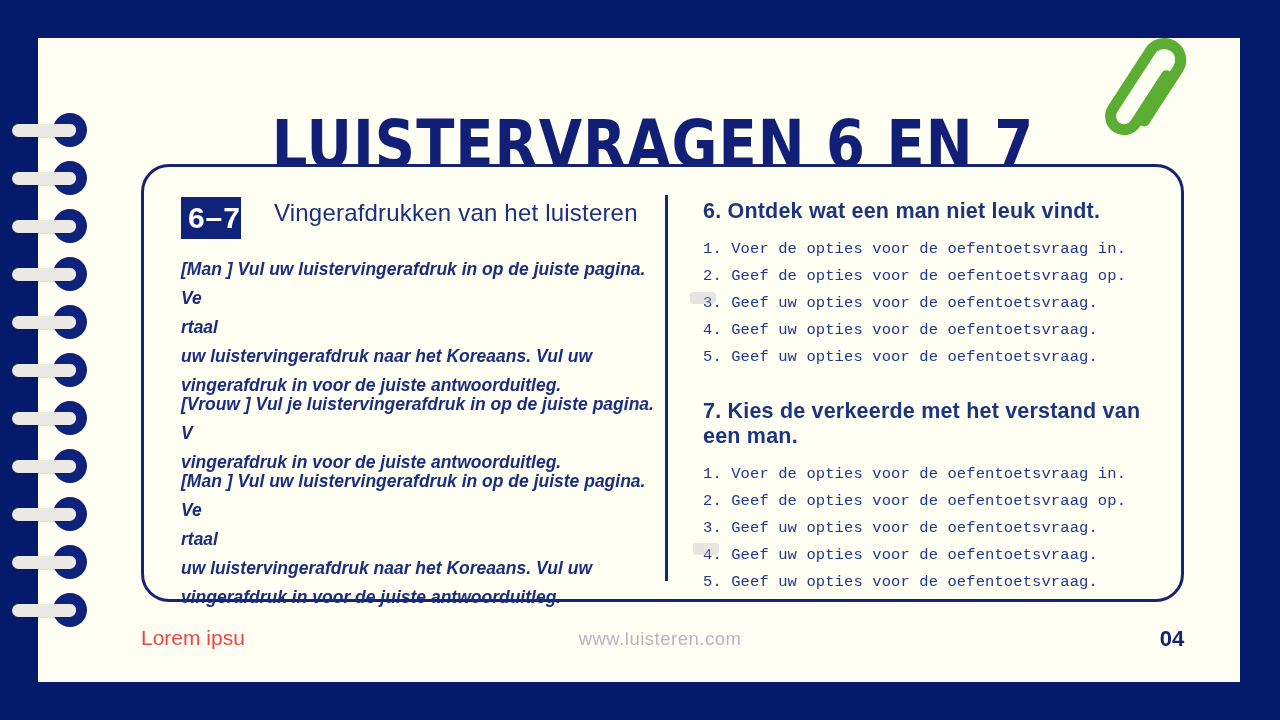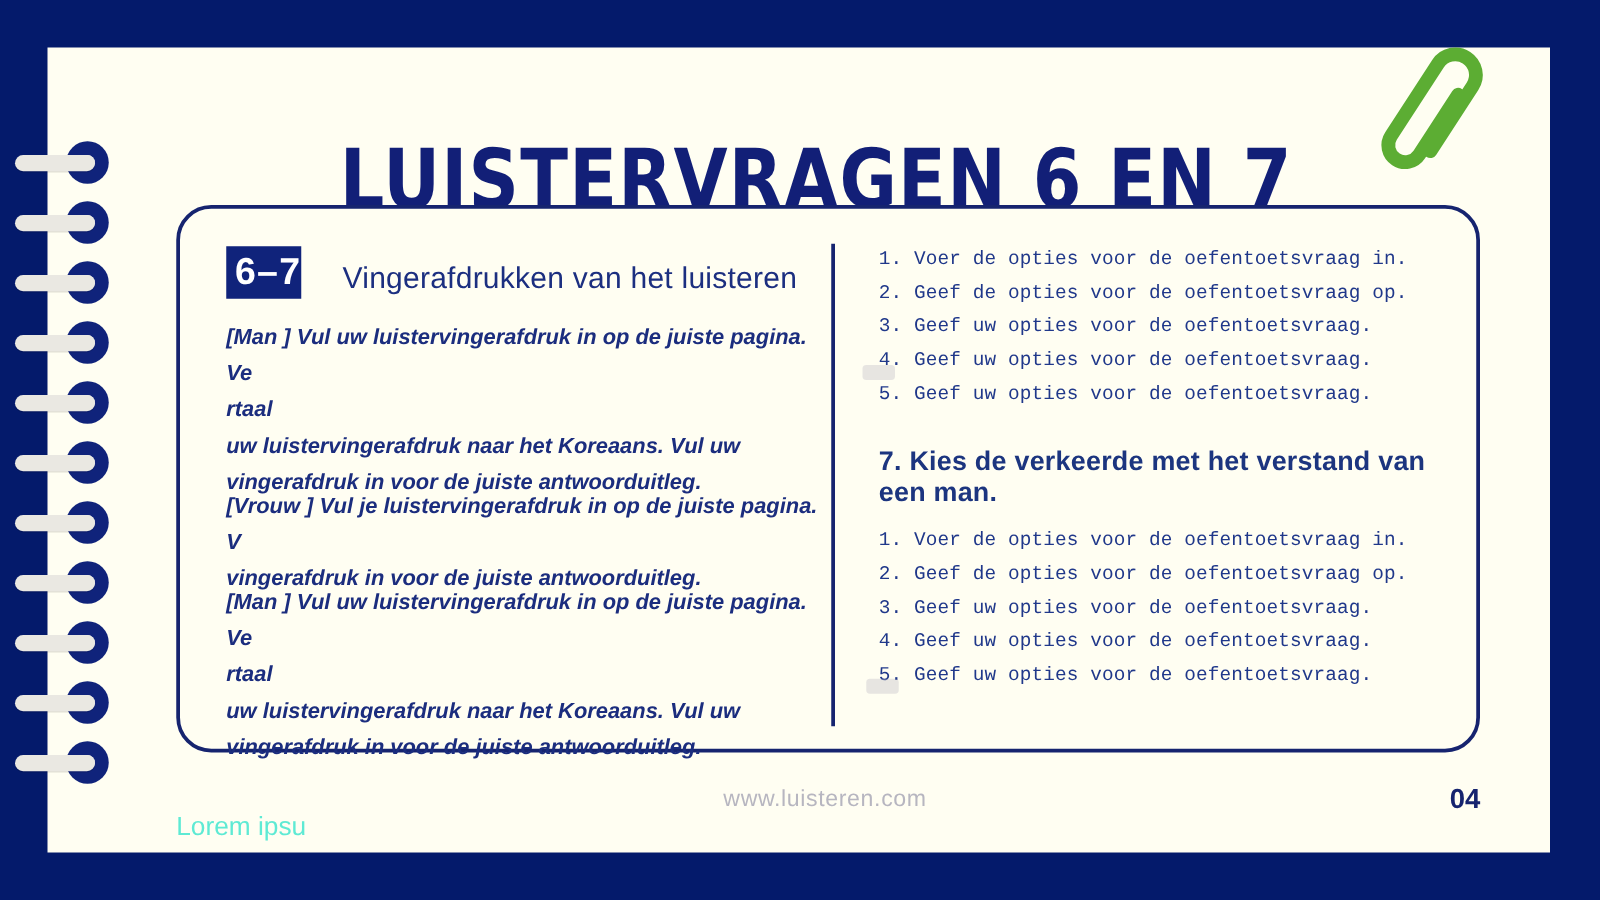--- a/index.html
+++ b/index.html
@@ -42,21 +42,21 @@
     border:3px solid #16246f;border-radius:28px;background:#fffef2;
     box-sizing:border-box;
   }
   .badge{
     position:absolute;left:37px;top:30px;width:60px;height:42px;
     background:#10237b;color:#ffffff;
     font-weight:bold;font-size:30px;line-height:42px;text-align:right;
     letter-spacing:1px;
   }
   .card-heading{
-    position:absolute;left:130px;top:42px;
+    position:absolute;left:130px;top:32px;
     font-size:24px;color:#1c2f80;letter-spacing:0.2px;
   }
   .body-text{
     position:absolute;left:37px;top:88px;width:480px;
     font-weight:bold;font-size:17.5px;color:#1b2d7e;
   }
   .body-text .para{margin:0;}
   .body-text .para + .para{margin-top:-10px;}
   .body-line{display:block;line-height:29px;font-style:italic;}
   .divider{
@@ -73,21 +73,21 @@
     letter-spacing:0.1px;
     font-family:Liberation Mono, monospace;
   }
   .section + .section{margin-top:34px;}
   .smudge{
     position:absolute;width:26px;height:12px;border-radius:3px;
     background:#b9b7c2;opacity:0.35;
   }
   
   .footer-left{
-    position:absolute;left:141px;top:626px;font-size:21px;color:#5eead4;margin-top:24px;
+    position:absolute;left:141px;top:626px;font-size:21px;color:#ef4444;
   }
   .footer-url{
     position:absolute;left:448px;top:628px;width:424px;text-align:center;
     font-size:18.5px;color:#b7b6c0;letter-spacing:0.5px;
   }
   .footer-page{
     position:absolute;left:1152px;top:626px;width:40px;text-align:center;
     font-size:22px;font-weight:bold;color:#16246f;
   }
 </style>
@@ -171,20 +171,21 @@
       <span class="body-line">rtaal</span>
       <span class="body-line">uw luistervingerafdruk naar het Koreaans. Vul uw</span>
       <span class="body-line">vingerafdruk in voor de juiste antwoorduitleg.</span>
     </p>
   </div>
 
   <div class="divider"></div>
 
   <div class="right-col">
     <div class="section">
+      <h2 class="section-heading">6. Ontdek wat een man niet leuk vindt.</h2>
       <ul class="section-items">
         <li>1. Voer de opties voor de oefentoetsvraag in.</li>
         <li>2. Geef de opties voor de oefentoetsvraag op.</li>
         <li>3. Geef uw opties voor de oefentoetsvraag.</li>
         <li>4. Geef uw opties voor de oefentoetsvraag.</li>
         <li>5. Geef uw opties voor de oefentoetsvraag.</li>
       </ul>
     </div>
     <div class="section">
       <h2 class="section-heading">7. Kies de verkeerde met het verstand van een man.</h2>

